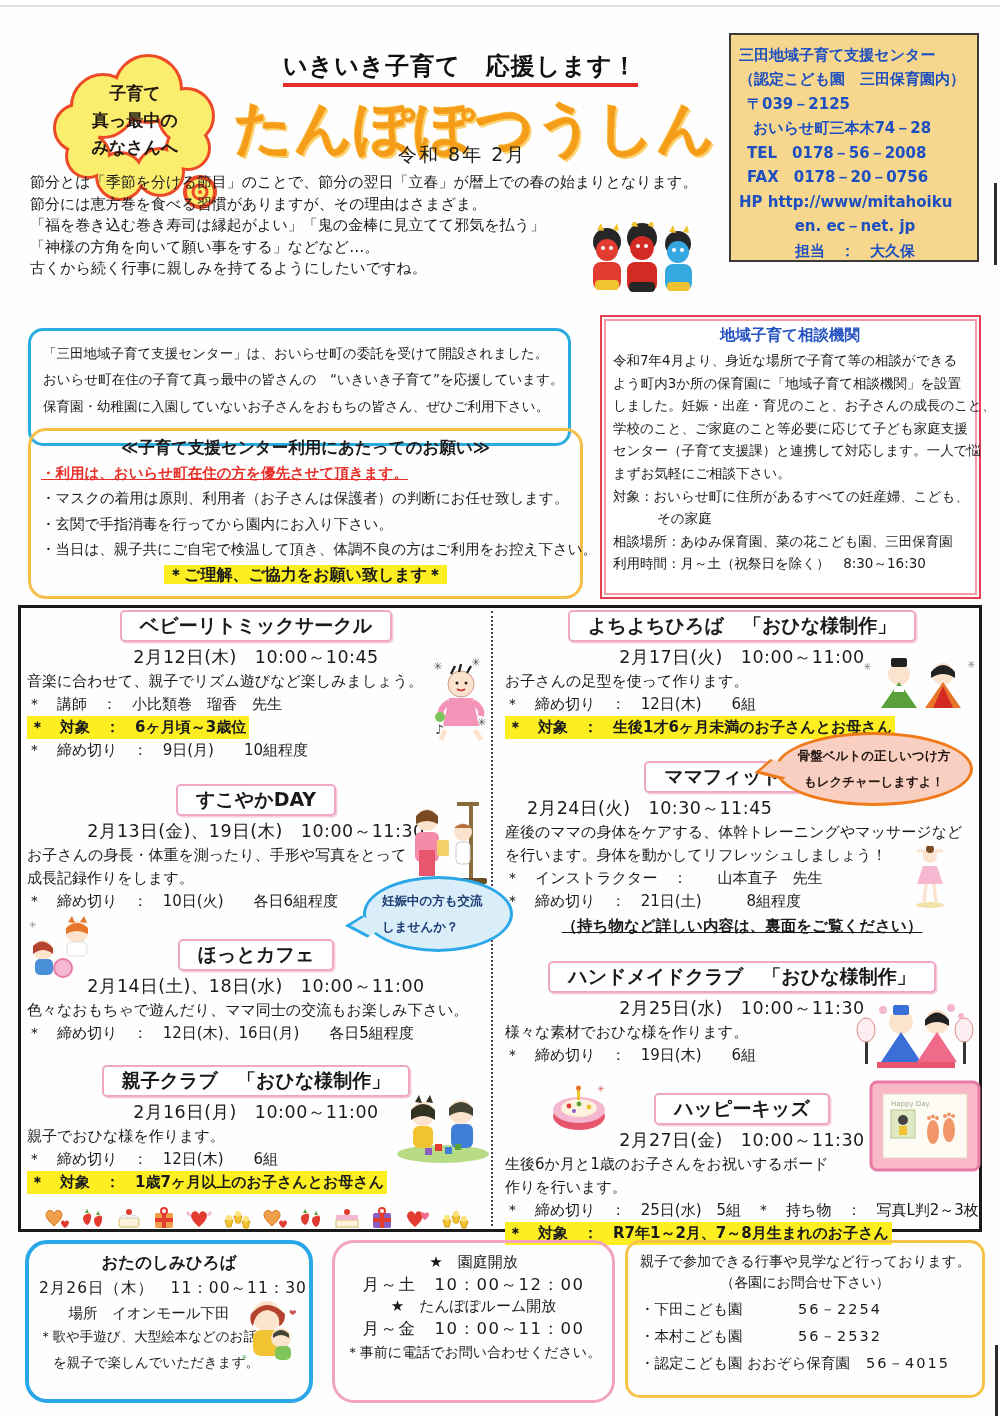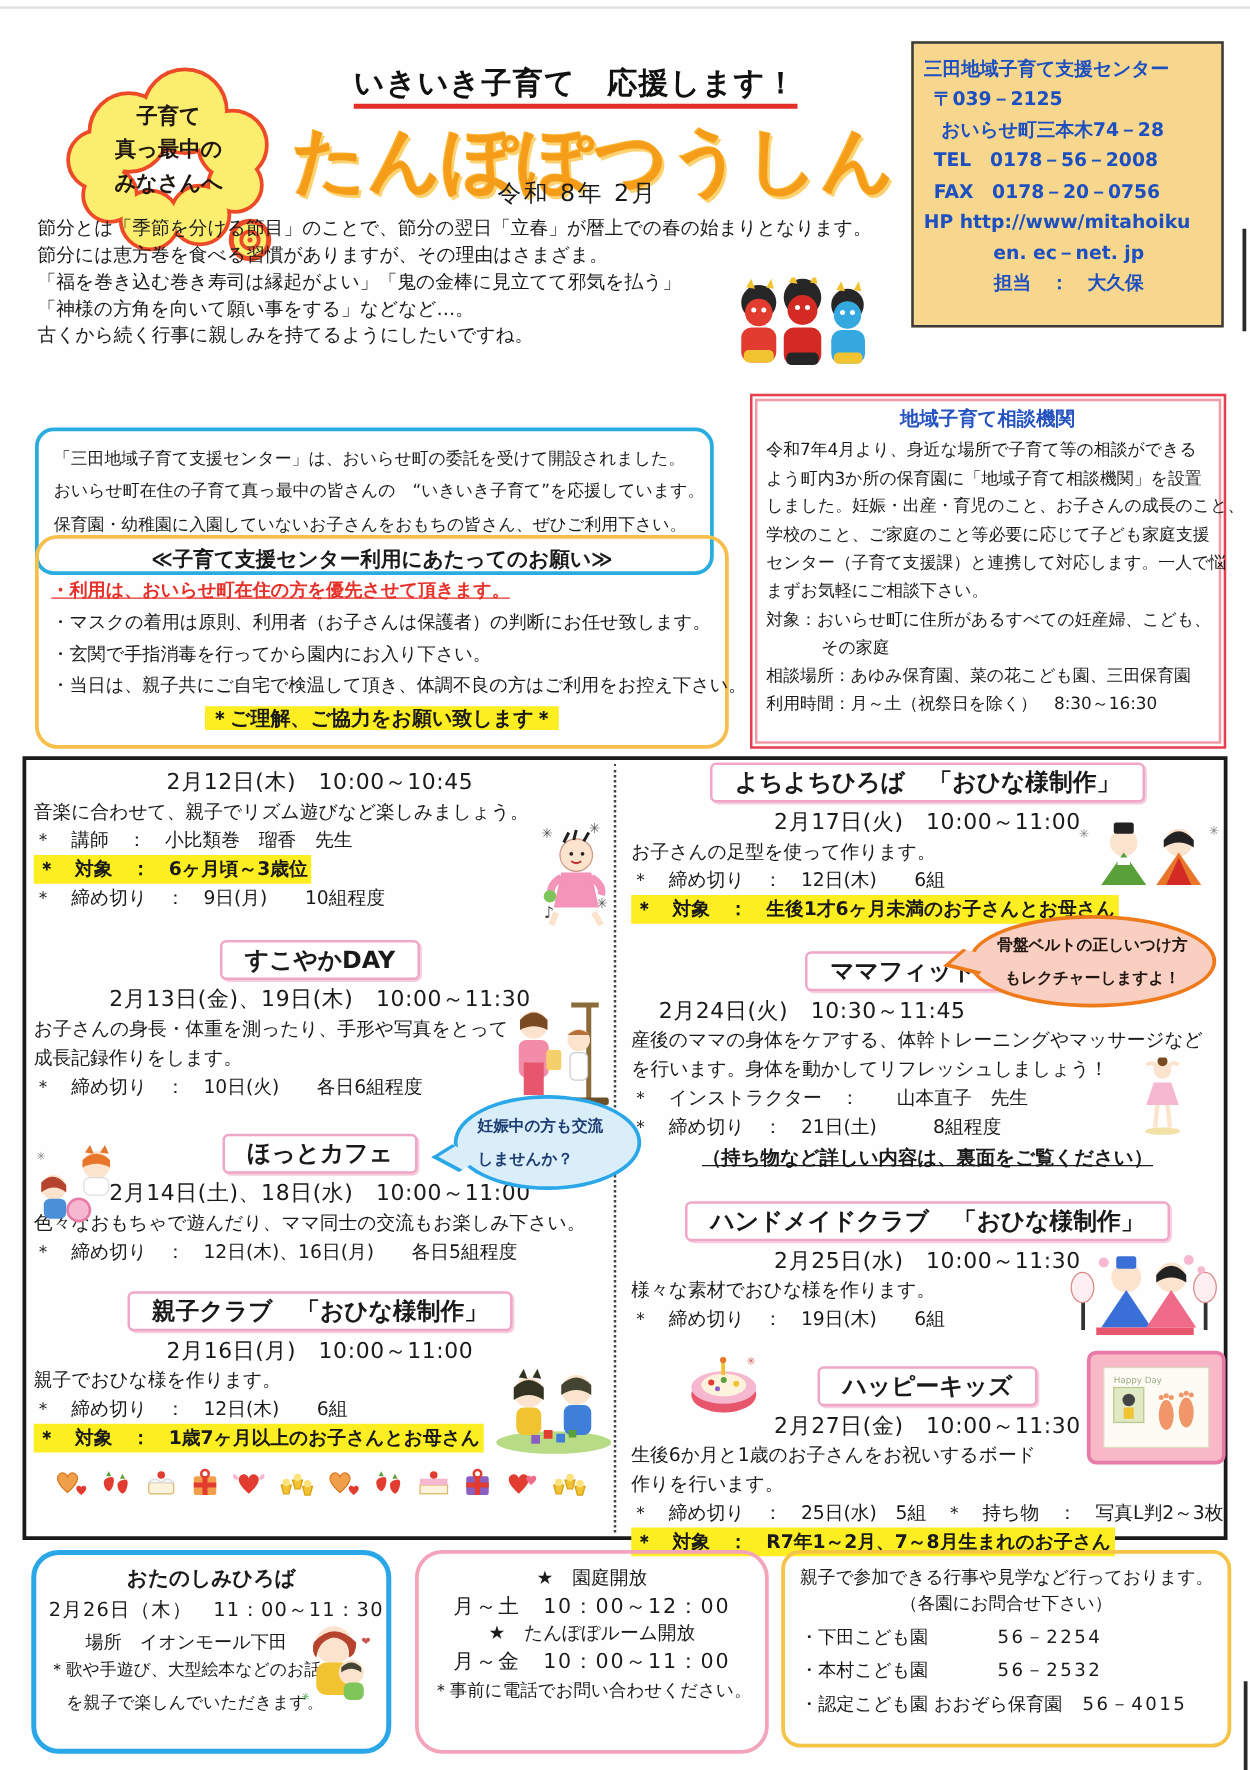--- a/index.html
+++ b/index.html
@@ -29,21 +29,21 @@
   .contact-box{position:absolute;left:729px;top:33px;width:250px;height:229px;
     background:#f6d78d;border:2px solid #3a3a3a;box-sizing:border-box;
     padding:8px 6px 0 8px;color:#1d4fc0;font-size:15px;font-weight:bold;line-height:1.63;}
   .contact-box .in1{padding-left:8px;}
   .contact-box .in2{padding-left:14px;}
   .contact-box .ctr{text-align:center;}
 
   .intro{position:absolute;left:30px;top:172px;width:700px;font-size:15px;line-height:21.5px;}
 
   
-  .about-box{position:absolute;left:28px;top:342px;width:543px;height:118px;
+  .about-box{position:absolute;left:28px;top:328px;width:543px;height:118px;
     border:3px solid #2bacdf;border-radius:15px;box-sizing:border-box;
     padding:9px 12px;font-size:13.5px;line-height:1.95;}
   .request-box{position:absolute;left:28px;top:428px;width:555px;height:171px;
     border:3px solid #f6be4b;border-radius:18px;box-sizing:border-box;padding:6px 10px;}
   .request-title{text-align:center;font-weight:bold;font-size:16.5px;margin-bottom:2px;}
   .request-red{color:#e8302a;font-weight:bold;text-decoration:underline;font-size:14.5px;line-height:1.75;}
   .request-b{font-size:14.5px;line-height:1.75;}
   .request-footer{text-align:center;margin-top:2px;}
   .request-footer span{background:#fcee21;font-weight:bold;font-size:16px;padding:0 4px;}
 
@@ -158,20 +158,21 @@
       <div>みなさんへ</div>
     </div>
   </div>
 
   <div class="tagline">いきいき子育て　応援します！</div>
   <div class="big-title">たんぽぽつうしん</div>
   <div class="issue-date">令和 8年 2月</div>
 
   <div class="contact-box">
     <div class="nw">三田地域子育て支援センター</div>
+    <div class="nw">（認定こども園　三田保育園内）</div>
     <div class="nw in1">〒039－2125</div>
     <div class="nw in2">おいらせ町三本木74－28</div>
     <div class="nw in1">TEL　0178－56－2008</div>
     <div class="nw in1">FAX　0178－20－0756</div>
     <div class="nw">HP  http://www/mitahoiku</div>
     <div class="nw ctr">en. ec－net. jp</div>
     <div class="nw ctr">担当　：　大久保</div>
   </div>
 
   <div class="intro">
@@ -241,20 +242,21 @@
     <div class="p nw ind">その家庭</div>
     <div class="p nw">相談場所：あゆみ保育園、菜の花こども園、三田保育園</div>
     <div class="p nw">利用時間：月～土（祝祭日を除く）　8:30～16:30</div>
   </div>
 
   <div class="main-box">
     <div class="divider"></div>
 
     <div class="col-left">
 
+      <div class="ttl"><span>ベビーリトミックサークル</span></div>
       <div class="dt">2月12日(木)　10:00～10:45</div>
       <div class="bl nw">音楽に合わせて、親子でリズム遊びなど楽しみましょう。</div>
       <div class="it nw">＊　講師　：　小比類巻　瑠香　先生</div>
       <div><span class="hl nw">＊　対象　：　6ヶ月頃～3歳位</span></div>
       <div class="it nw">＊　締め切り　：　9日(月)　　10組程度</div>
       <svg class="abs" style="right:-4px;top:46px;" width="58" height="88" viewBox="0 0 58 88">
         <text x="2" y="14" font-size="11" fill="#555">✳</text>
           <text x="40" y="10" font-size="11" fill="#555">✳</text>
         <text x="46" y="70" font-size="11" fill="#555">✳</text>
           <text x="4" y="78" font-size="13" fill="#444">♪</text>

